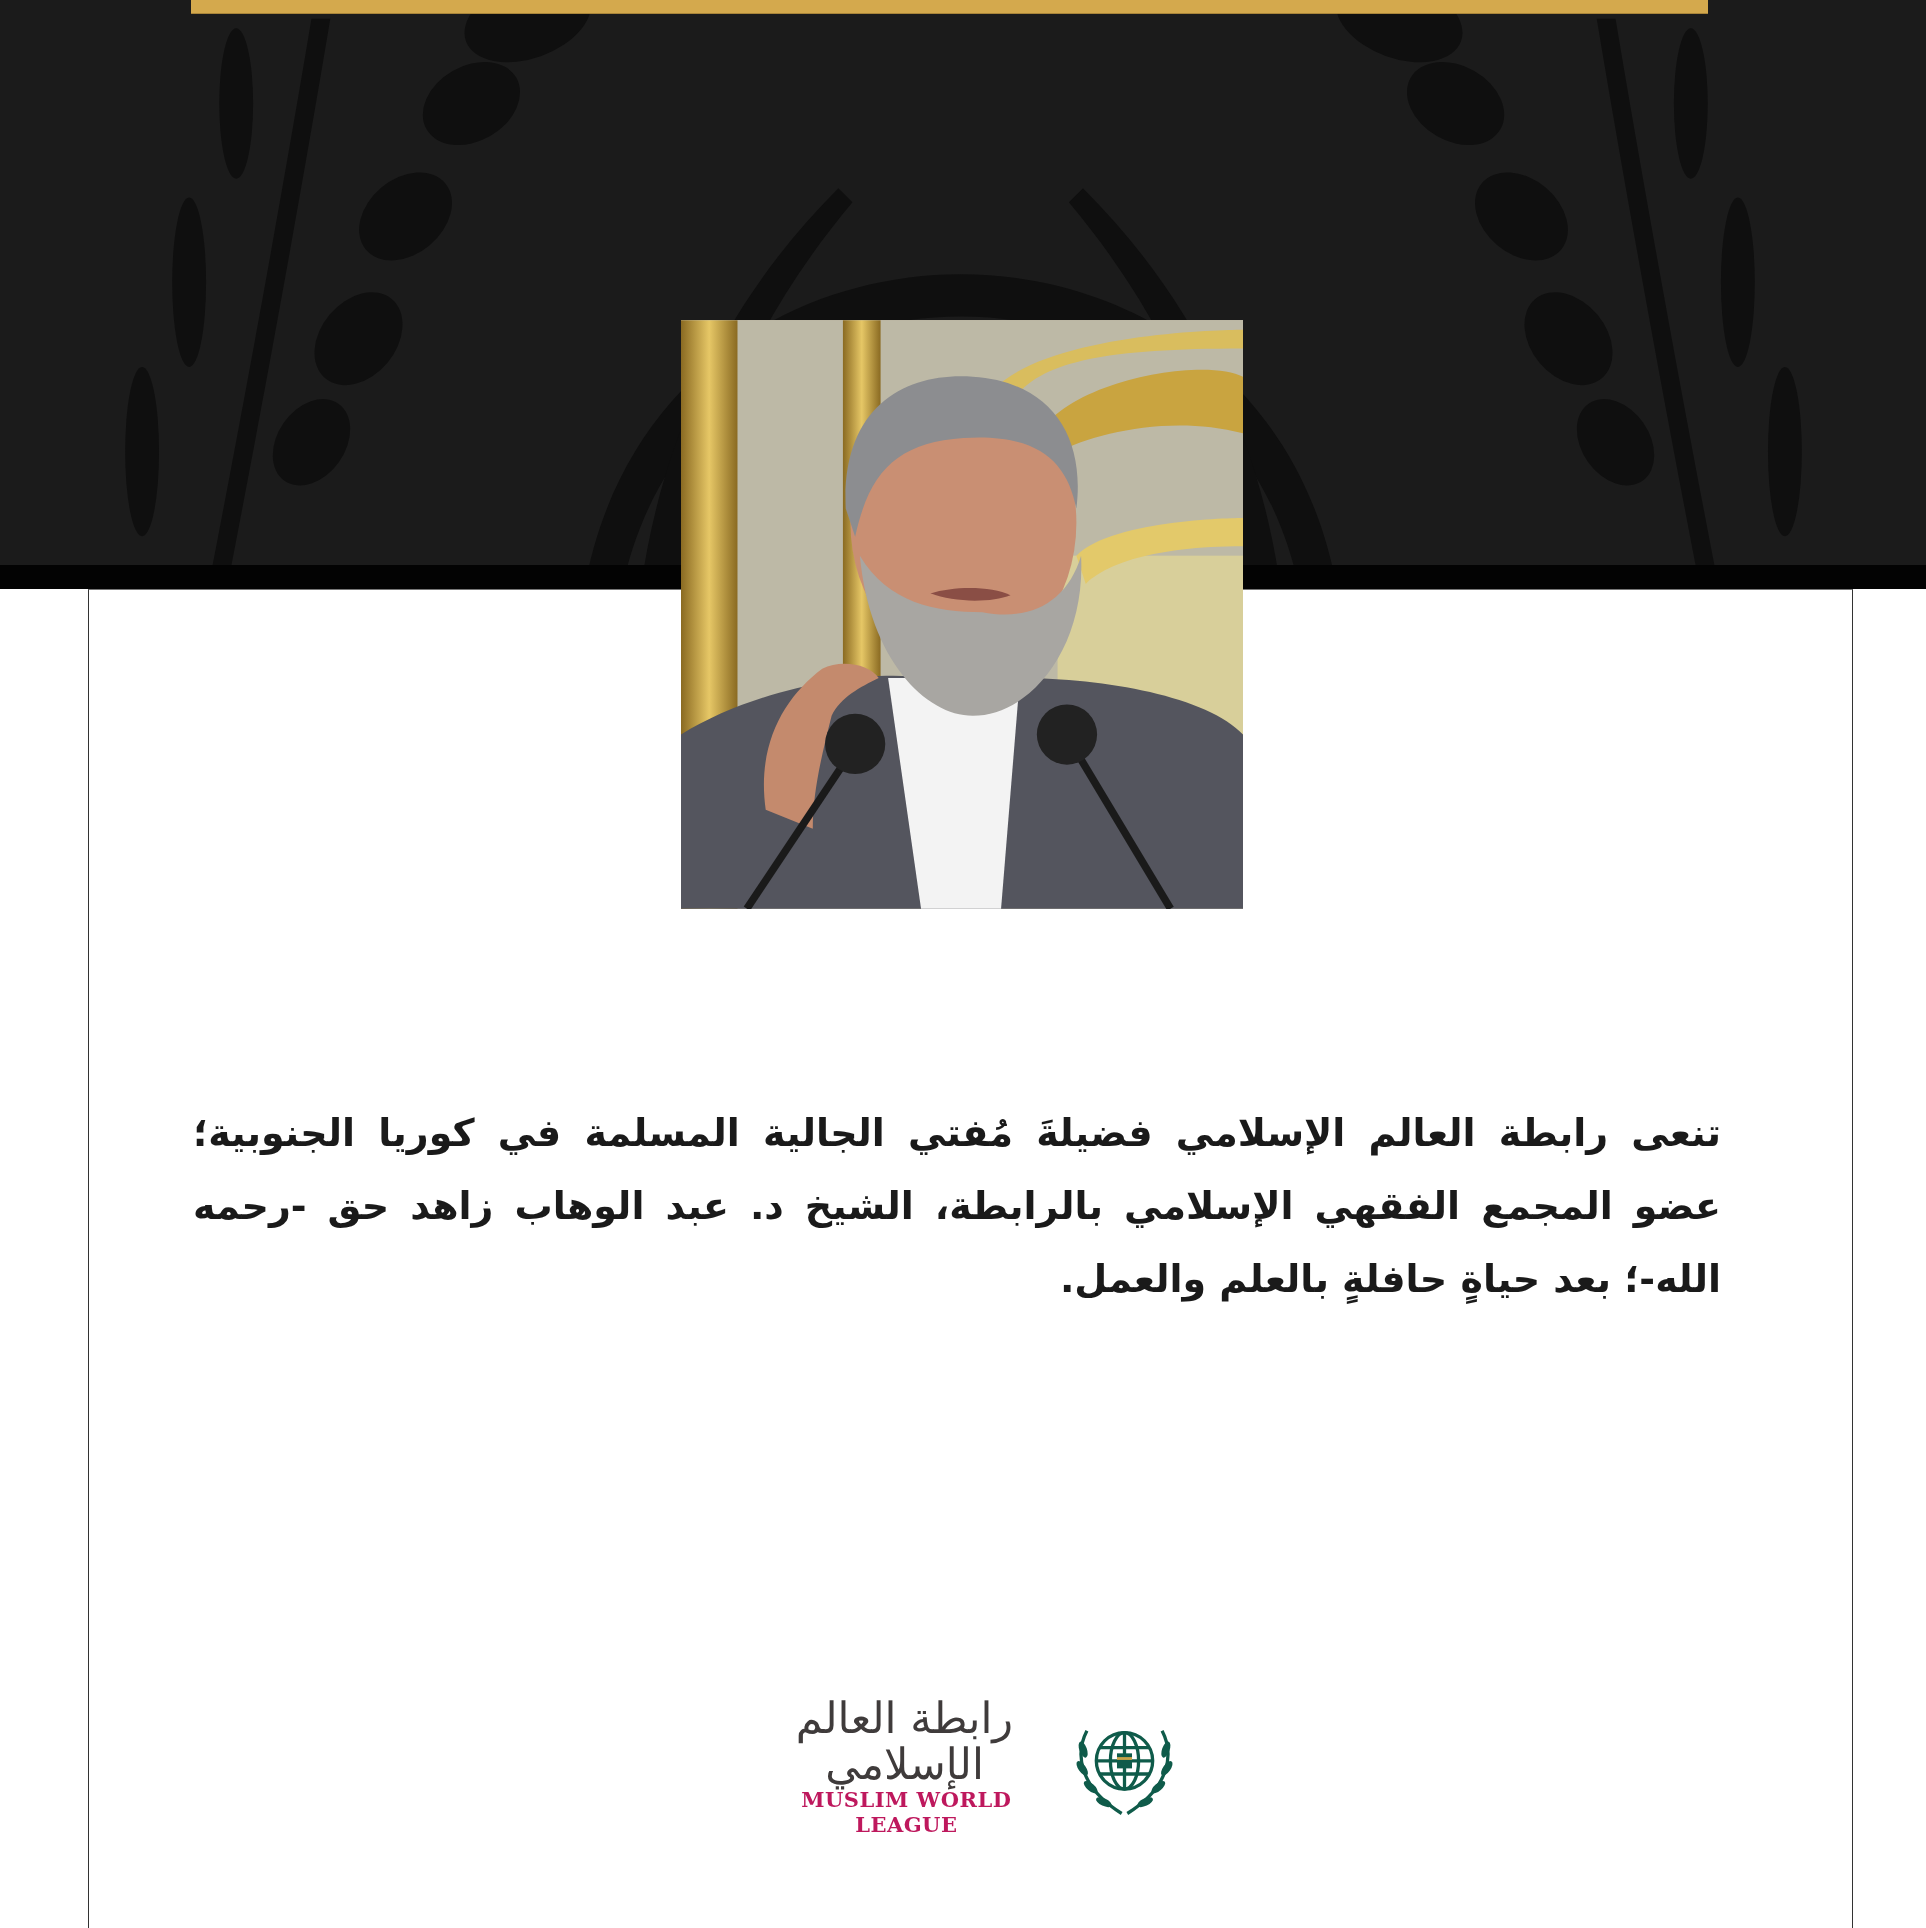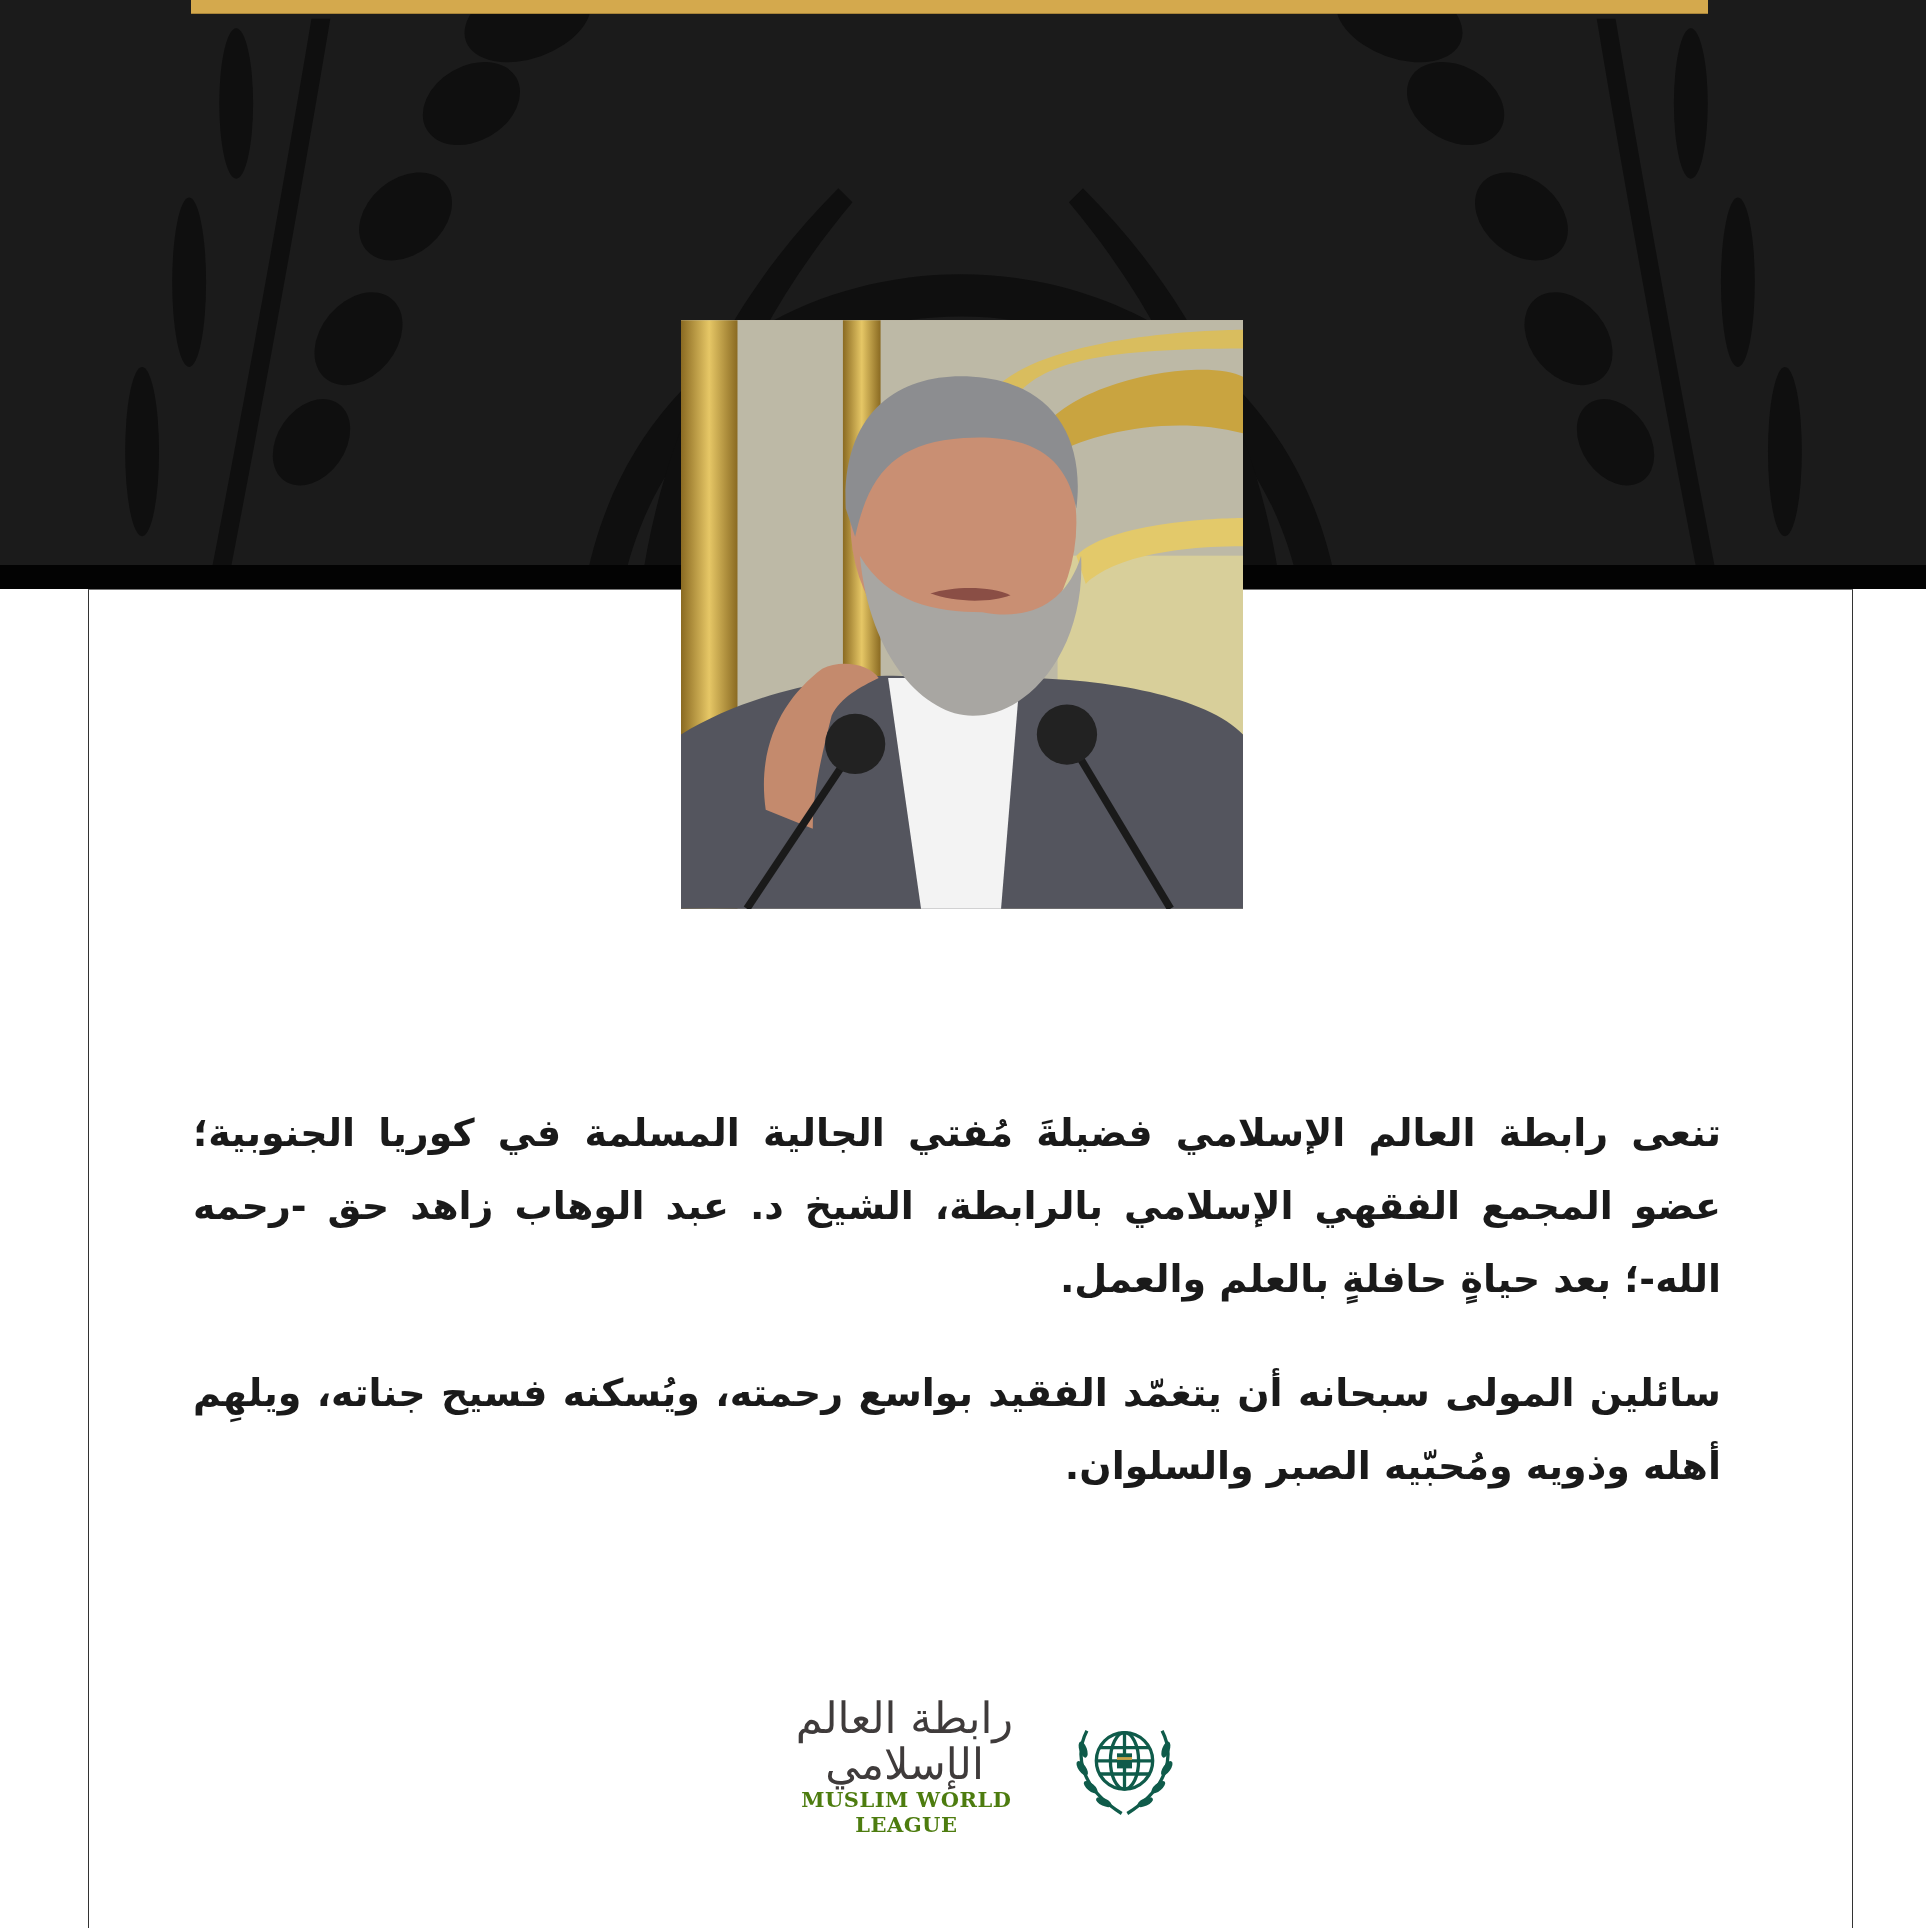--- a/index.html
+++ b/index.html
@@ -40,21 +40,21 @@
     position:absolute; left:753px; top:1695px; width:424px; height:127px;
   }
   .logo-arabic {
     position:absolute; right:122px; top:0; width:301px; height:75px;
     direction:rtl; text-align:center;
     font-family:"DejaVu Serif", serif; font-size:43px; color:#3f3b3b; line-height:46px;
     letter-spacing:0.9px;
   }
   .logo-english {
     position:absolute; left:3.8px; top:92px; width:299px; text-align:center;
-    font-family:"DejaVu Serif", serif; font-weight:bold; font-size:21px; color:#4d7c0f;
+    font-family:"DejaVu Serif", serif; font-weight:bold; font-size:21px; color:#be185d;
     letter-spacing:0.5px;
   }
   .logo-emblem { position:absolute; left:317px; top:17px; width:109px; height:109px; }
 </style>
 </head>
 <body>
 
 <div class="dark-band">
   <svg class="pattern" width="1927" height="589" viewBox="0 0 2046 626">
     <g fill="#0f0f0f">
@@ -122,21 +122,20 @@
 
     <line x1="180" y1="460" x2="70" y2="625" stroke="#1a1a1a" stroke-width="8"></line>
     <circle cx="185" cy="450" r="32" fill="#222"></circle>
     <line x1="415" y1="450" x2="520" y2="625" stroke="#1a1a1a" stroke-width="8"></line>
     <circle cx="410" cy="440" r="32" fill="#222"></circle>
   </svg>
 </div>
 
 <div class="body-text">
   <p>تنعى رابطة العالم الإسلامي فضيلةَ مُفتي الجالية المسلمة في كوريا الجنوبية؛ عضو المجمع الفقهي الإسلامي بالرابطة، الشيخ د. عبد الوهاب زاهد حق -رحمه الله-؛ بعد حياةٍ حافلةٍ بالعلم والعمل.</p>
-  <p>سائلين المولى سبحانه أن يتغمّد الفقيد بواسع رحمته، ويُسكنه فسيح جناته، ويلهِم أهله وذويه ومُحبّيه الصبر والسلوان.</p>
 </div>
 
 <div class="logo">
   <div class="logo-arabic">رابطة العالم الإسلامي</div>
   <div class="logo-english">MUSLIM WORLD LEAGUE</div>
   <svg class="logo-emblem" viewBox="0 0 116 116">
     <g fill="none" stroke="#0f5b4a" stroke-width="3.5">
       <circle cx="58" cy="52" r="30"></circle>
       <ellipse cx="58" cy="52" rx="15" ry="30"></ellipse>
       <line x1="58" y1="22" x2="58" y2="82"></line>

